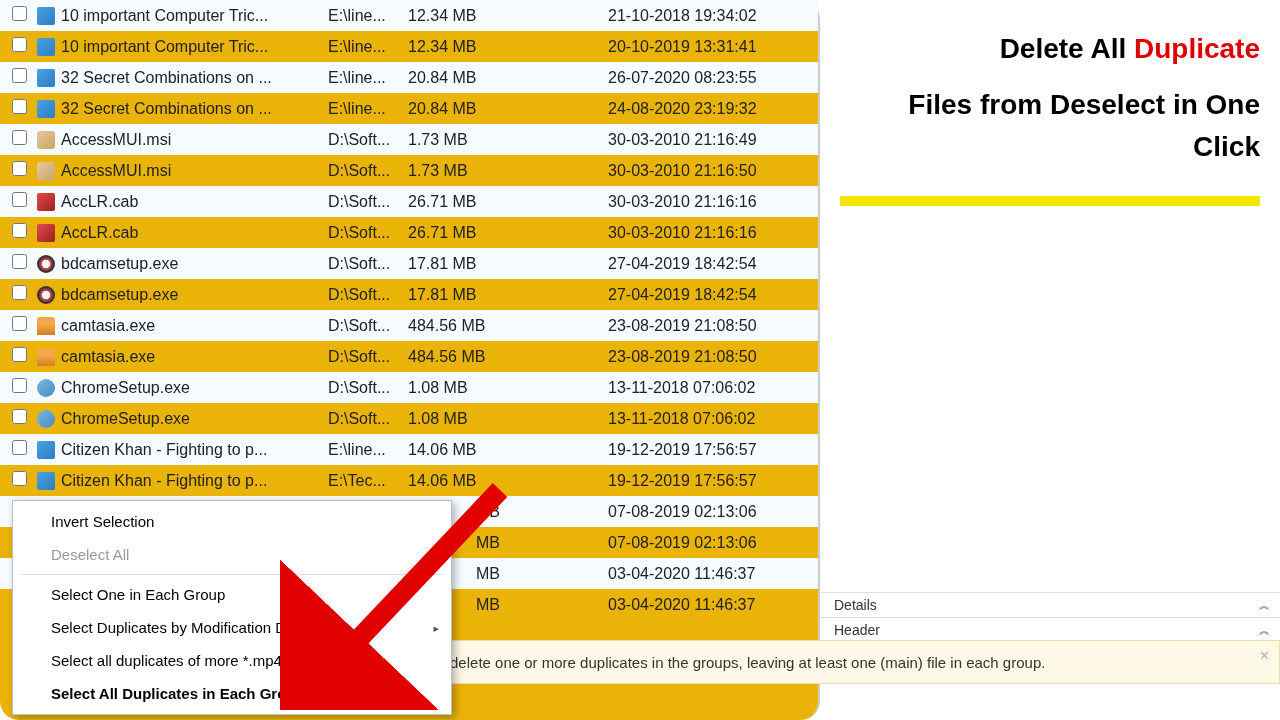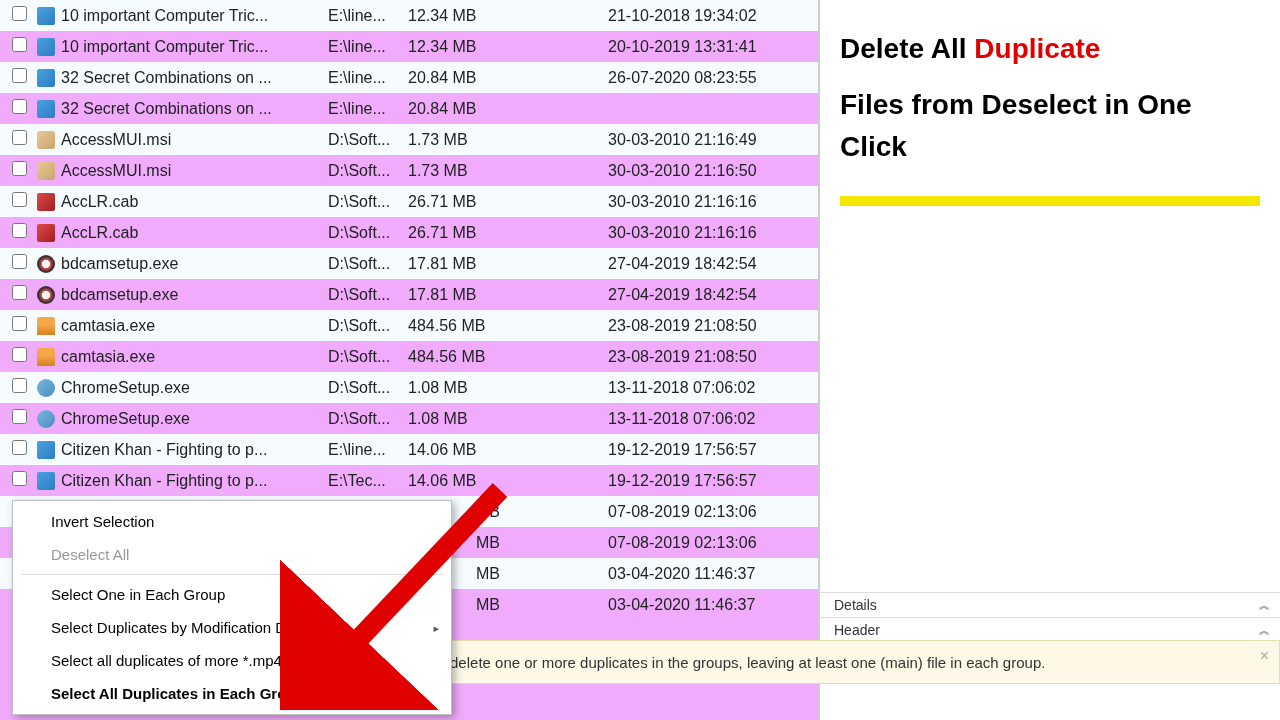--- a/index.html
+++ b/index.html
@@ -1,19 +1,19 @@
 <!DOCTYPE html>
 <html><head>
 <meta charset="utf-8">
 <style>
 * { margin: 0; padding: 0; box-sizing: border-box; }
 body { font-family: "Segoe UI", Tahoma, sans-serif; font-size: 13px; width: 1280px; height: 720px; overflow: hidden; background: #fff; position: relative; }
 
 .main-area { display: flex; height: 720px; }
-.file-panel { width: 820px; border-right: 2px solid #ccc; position: relative; background: #f0abfc; }
+.file-panel { width: 820px; border-right: 2px solid #ccc; position: relative; background: #eab308; border-radius: 19px; }
 .side-panel { flex: 1; background: #fff; position: relative; }
 
 .file-list { width: 100%; }
 .file-row { display: flex; align-items: center; height: 31px; font-size: 16px; color: #222; }
 .file-row.alt { background: #f6fbff; }
 .col-check { width: 35px; padding-left: 12px; }
 .col-check input { width: 15px; height: 15px; }
 .col-icon { width: 22px; display: flex; align-items: center; justify-content: center; }
 .col-name { width: 255px; padding-left: 4px; overflow: hidden; white-space: nowrap; text-overflow: ellipsis; }
 .col-path { width: 80px; overflow: hidden; white-space: nowrap; margin-left: 16px; }
@@ -35,21 +35,21 @@
 .menu-item.bold { font-weight: 700; }
 .menu-sep { height: 1px; background: #ddd; margin: 3px 8px; }
 .menu-arrow { position: absolute; right: 12px; top: 50%; transform: translateY(-50%); font-size: 11px; color: #555; }
 
 .info-banner { position: absolute; left: 390px; right: 0; top: 640px; height: 44px; background: #fdf9e6; border: 1px solid #e8dfa8; display: flex; align-items: center; padding: 0 14px; font-size: 15px; color: #333; z-index: 50; }
 .banner-close { position: absolute; right: 10px; top: 6px; color: #aaa; font-size: 16px; cursor: default; }
 
 .arrow-overlay { position: absolute; left: 280px; top: 480px; z-index: 200; pointer-events: none; }
 .arrow-svg { width: 240px; height: 230px; }
 
-.title-block { padding: 28px 20px 18px 20px; text-align: left; }
+.title-block { padding: 28px 20px 18px 20px; text-align: right; }
 .title-line { font-family: Arial, sans-serif; font-weight: 700; font-size: 28px; line-height: 1.5; color: #000; }
 .title-red { color: #e00000; }
 .yellow-bar { height: 10px; background: #f5e600; margin: 10px 20px 18px 20px; }
 .hindi-block { padding: 0 18px; text-align: center; font-family: "Arial Unicode MS", Arial, sans-serif; font-weight: 700; font-size: 28px; line-height: 1.55; color: #0020d0; }
 
 .side-tabs { position: absolute; left: 0; right: 0; bottom: 78px; background: #fff; }
 .tab-row { display: flex; align-items: center; justify-content: space-between; padding: 4px 14px; border-top: 1px solid #ddd; font-size: 14px; color: #333; }
 .chev { letter-spacing: -4px; font-size: 11px; color: #555; }
 </style>
 </head>
@@ -93,20 +93,21 @@
         </div>
         <div class="file-row">
           <div class="col-check"><input type="checkbox" style=""></div>
           <div class="col-icon">
             <span class="icon-box icon-video"></span>
           </div>
           <div class="col-name">32 Secret Combinations on ...</div>
           <div class="col-path">E:\line...</div>
           <div class="col-size">20.84 MB</div>
           <div class="col-gap"></div>
+          <div class="col-date">24-08-2020 23:19:32</div>
         </div>
         <div class="file-row alt">
           <div class="col-check"><input type="checkbox" style=""></div>
           <div class="col-icon">
             <span class="icon-box icon-msi"></span>
           </div>
           <div class="col-name">AccessMUI.msi</div>
           <div class="col-path">D:\Soft...</div>
           <div class="col-size">1.73 MB</div>
           <div class="col-gap"></div>

